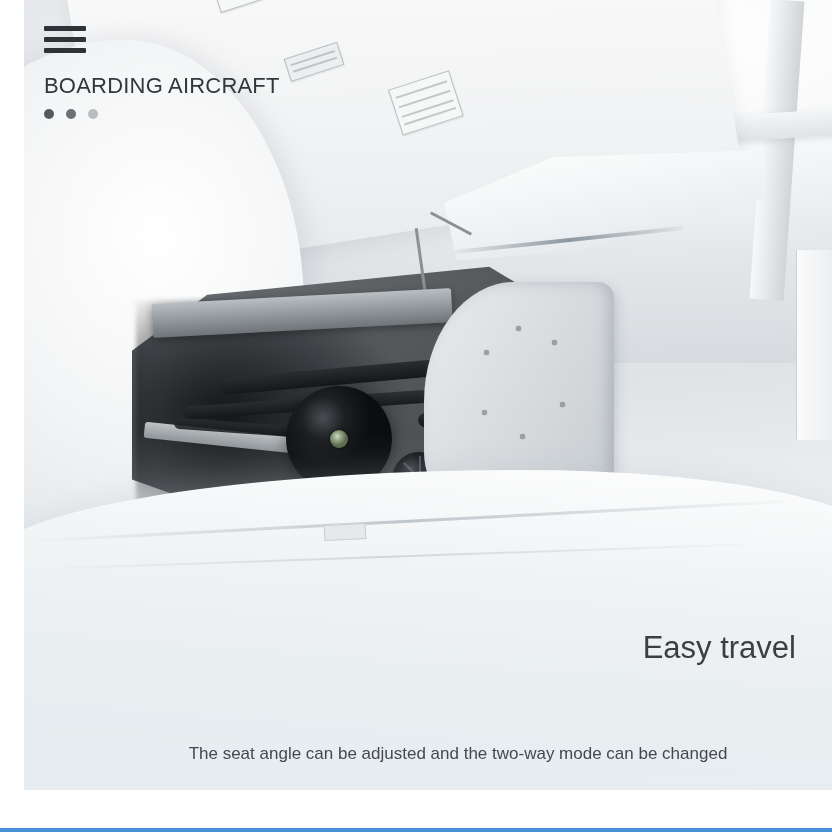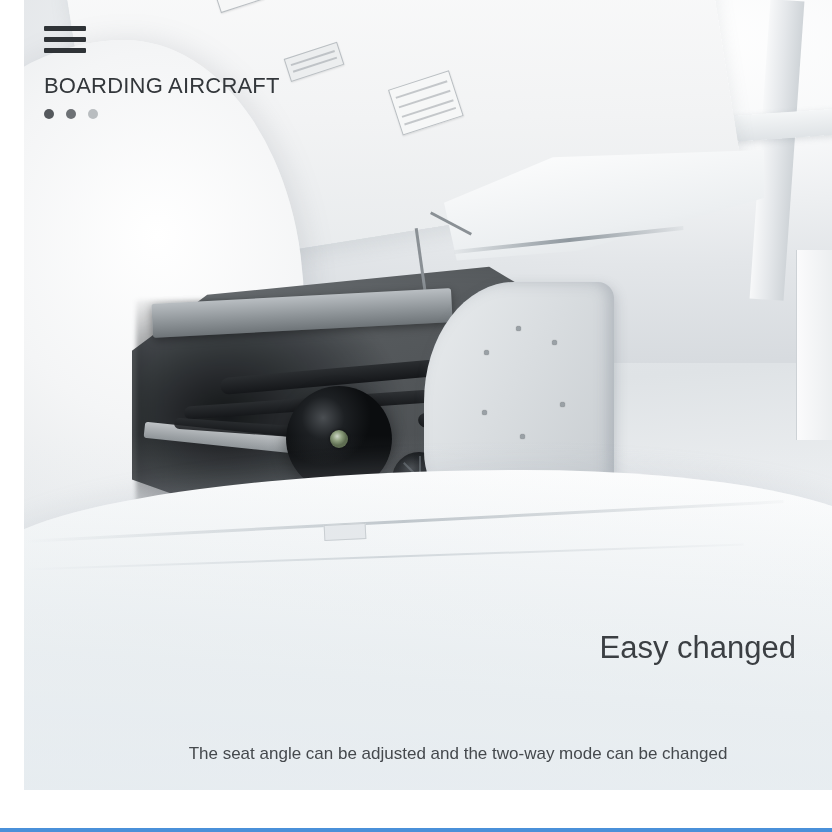--- a/index.html
+++ b/index.html
@@ -456,19 +456,19 @@
     </div>
     <div class="brand">BOARDING AIRCRAFT</div>
     <div class="dots">
       <div class="dot d1"></div>
       <div class="dot d2"></div>
       <div class="dot d3"></div>
     </div>
   </div>
 
   <div class="captions">
-    <div class="cap-line">Easy changed</div>
+    <div class="cap-line">Easy travel</div>
   </div>
   <div class="sub">The seat angle can be adjusted and the two-way mode can be changed</div>
 
   <div class="bottom-strip"></div>
   <div class="blue-rule"></div>
 </div>
 
 </body></html>

